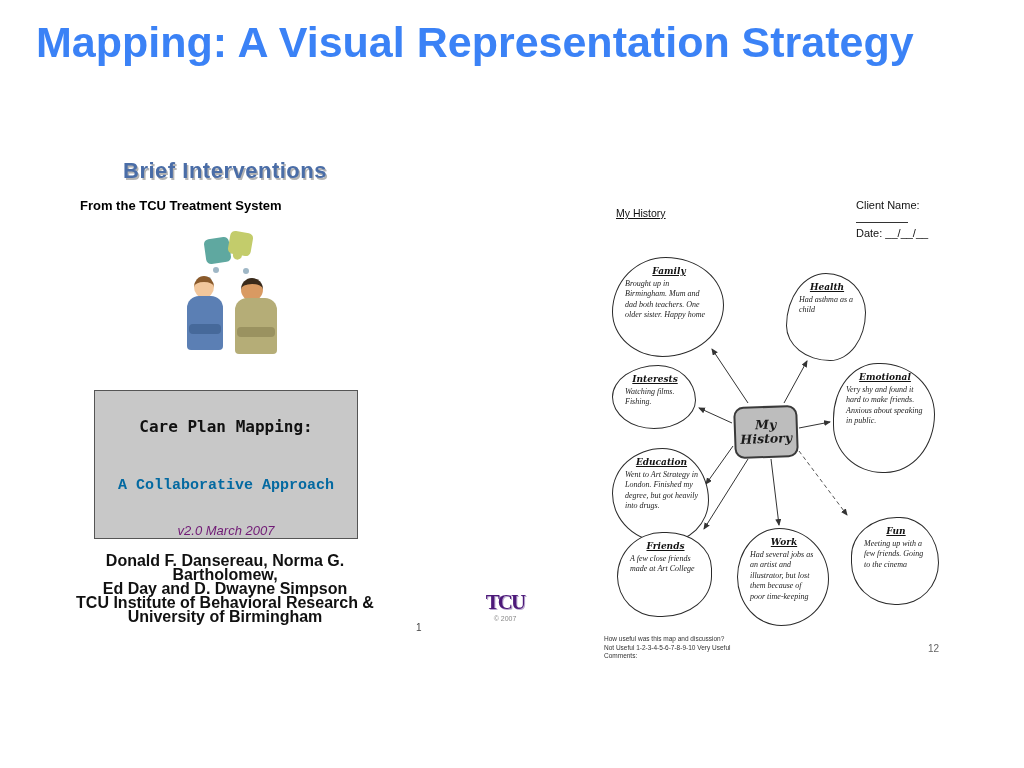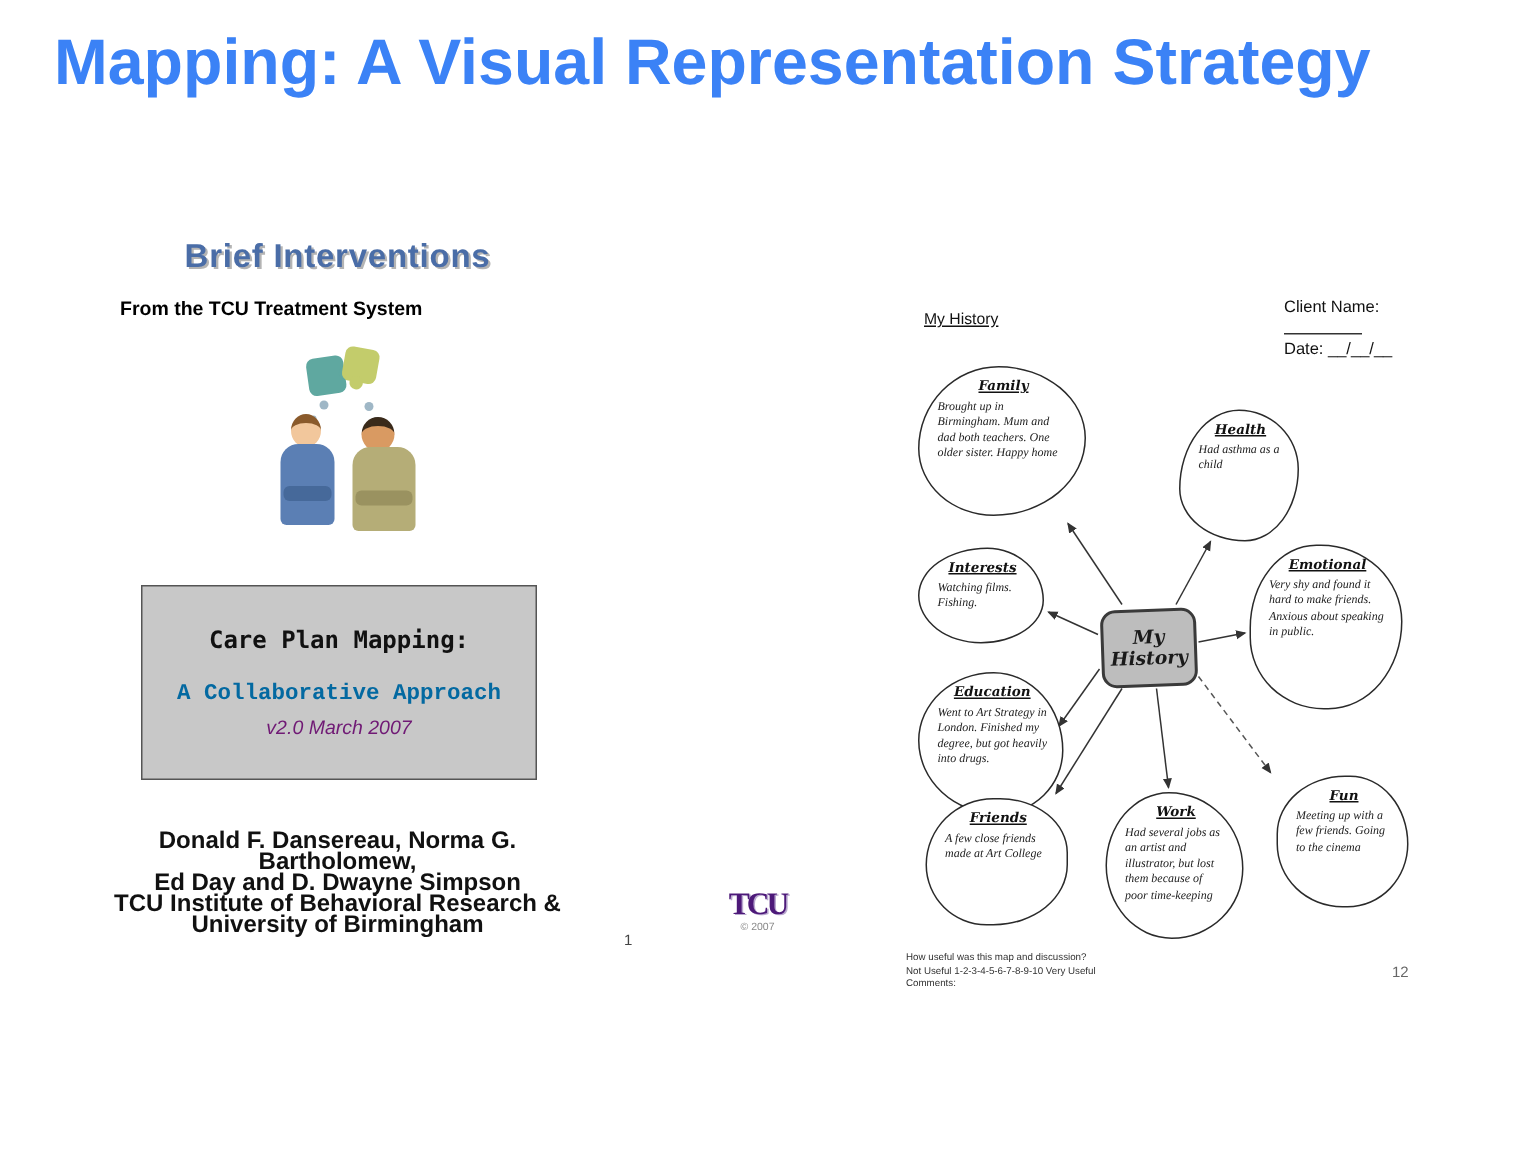--- a/index.html
+++ b/index.html
@@ -38,23 +38,23 @@
   .body-shape { position:absolute; }
   .body-shape.left { left:2px; top:64px; width:36px; height:54px; background:#5b7fb4;
     border-radius:12px 12px 4px 4px; }
   .body-shape.right { left:50px; top:66px; width:42px; height:56px; background:#b5ad77;
     border-radius:12px 12px 4px 4px; }
   .arms { position:absolute; height:10px; border-radius:4px; }
   .arms.left { left:4px; top:92px; width:32px; background:#46699a; }
   .arms.right { left:52px; top:95px; width:38px; background:#9a9260; }
 
   
-  .care-box { position:absolute; left:14px; top:232px; width:264px; height:130px;
+  .care-box { position:absolute; left:14px; top:232px; width:264px; height:149px;
     background:#c8c8c8; border:1px solid #555; display:flex; flex-direction:column;
-    align-items:center; padding-top:26px; }
+    align-items:center; padding-top:26px;justify-content:space-between; }
   .care-line1 { font-family:"DejaVu Sans Mono", monospace; font-weight:bold; font-size:16px; color:#111; }
   .care-line2 { font-family:Liberation Mono, monospace; font-weight:bold; font-size:15px; color:#0369a1; margin-top:18px; }
   .care-line3 { font-size:13px; font-style:italic; color:#701a75; margin-top:6px; }
 
   
   .authors { position:absolute; left:-10px; top:396px; width:310px; text-align:center;
     font-size:16px; font-weight:bold; color:#111; line-height:14px; }
 
   .page-num-1 { position:absolute; left:416px; top:622px; font-size:10px; color:#444; }
 
@@ -77,21 +77,21 @@
     background:#bdbdbd; border:2px solid #3a3a3a; border-radius:10px;
     display:flex; align-items:center; justify-content:center; text-align:center;
     font-family:"DejaVu Serif", serif; font-weight:bold; font-style:italic; font-size:12.5px;
     line-height:14px; color:#1a1a1a; white-space:pre-line; transform:rotate(-2deg); }
 
   .bubble { position:absolute; background:#fff; border:1px solid #2a2a2a; padding:8px 10px 6px 12px; }
   .bubble-title { text-align:center; font-family:"DejaVu Serif", serif; font-style:italic;
     font-weight:bold; font-size:9px; color:#111; text-decoration:underline; margin-bottom:3px; }
   .bubble-text { font-family:Liberation Serif, serif; font-style:italic; font-size:8px;
     line-height:1.3; color:#222; }
-  .b-family    { left:12px;  top:49px;  width:112px; height:100px; border-radius:48% 52% 55% 45% / 55% 48% 52% 45%; }
+  .b-family    { left:12px;  top:62px;  width:112px; height:100px; border-radius:48% 52% 55% 45% / 55% 48% 52% 45%; }
   .b-health    { left:186px; top:78px;  width:80px;  height:88px;  border-radius:50% 50% 45% 55% / 60% 45% 55% 40%; }
   .b-interests { left:12px;  top:170px; width:84px;  height:64px;  border-radius:55% 45% 50% 50% / 50% 55% 45% 50%; }
   .b-emotional { left:233px; top:168px; width:102px; height:110px; border-radius:45% 55% 50% 50% / 52% 48% 55% 45%; }
   .b-education { left:12px;  top:253px; width:97px;  height:95px;  border-radius:52% 48% 45% 55% / 48% 55% 45% 52%; }
   .b-friends   { left:17px;  top:337px; width:95px;  height:85px;  border-radius:50% 50% 55% 45% / 55% 45% 50% 50%; }
   .b-work      { left:137px; top:333px; width:92px;  height:98px;  border-radius:46% 54% 52% 48% / 50% 52% 48% 50%; }
   .b-fun       { left:251px; top:322px; width:88px;  height:88px;  border-radius:54% 46% 48% 52% / 46% 54% 50% 50%; }
 
   .map-footer { position:absolute; left:4px; top:440px; width:220px; font-size:6.5px;
     line-height:8.5px; color:#333; }

